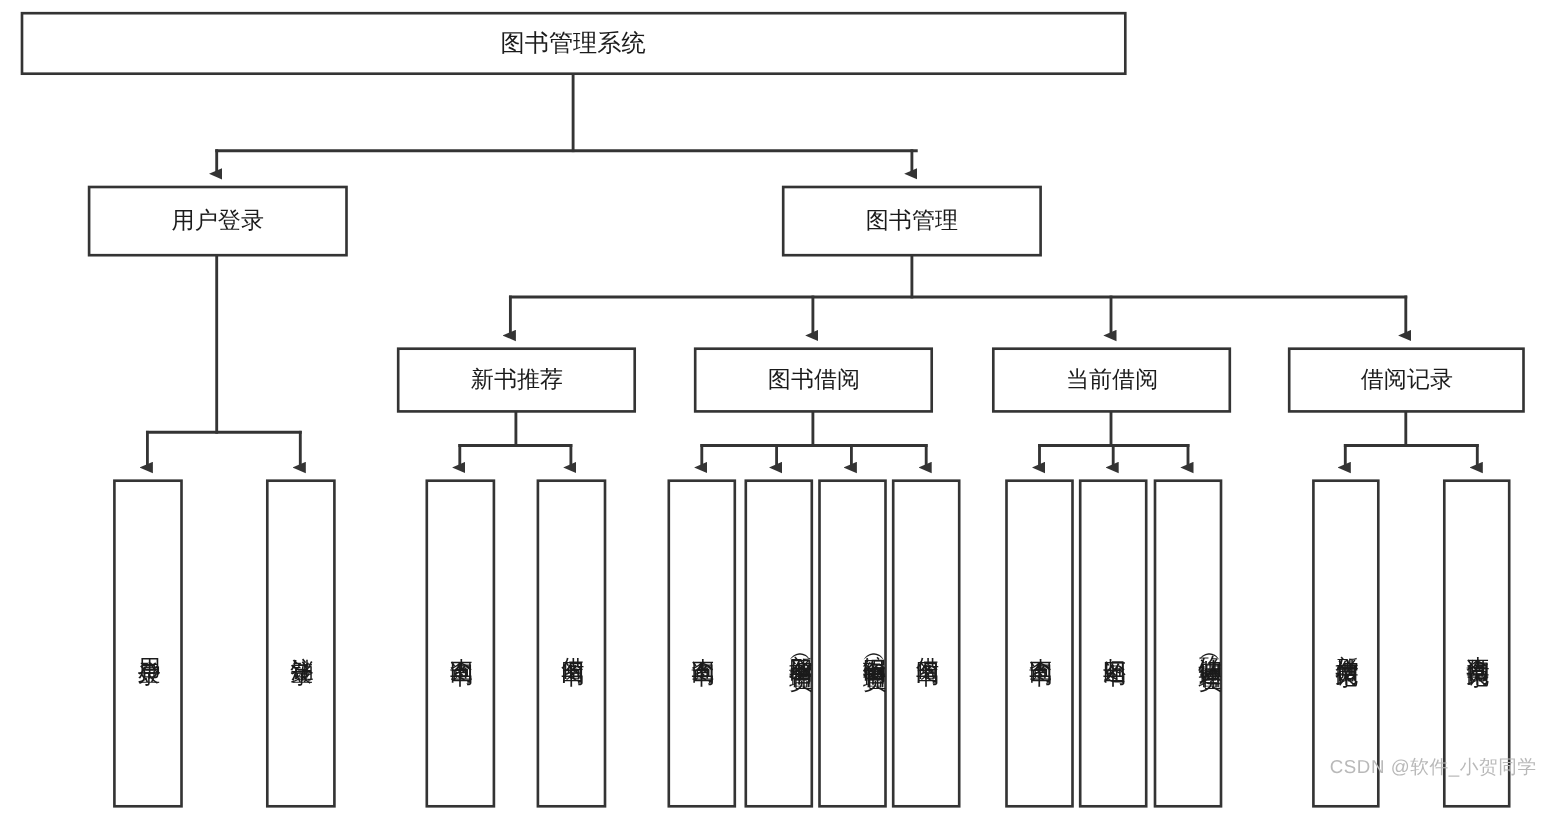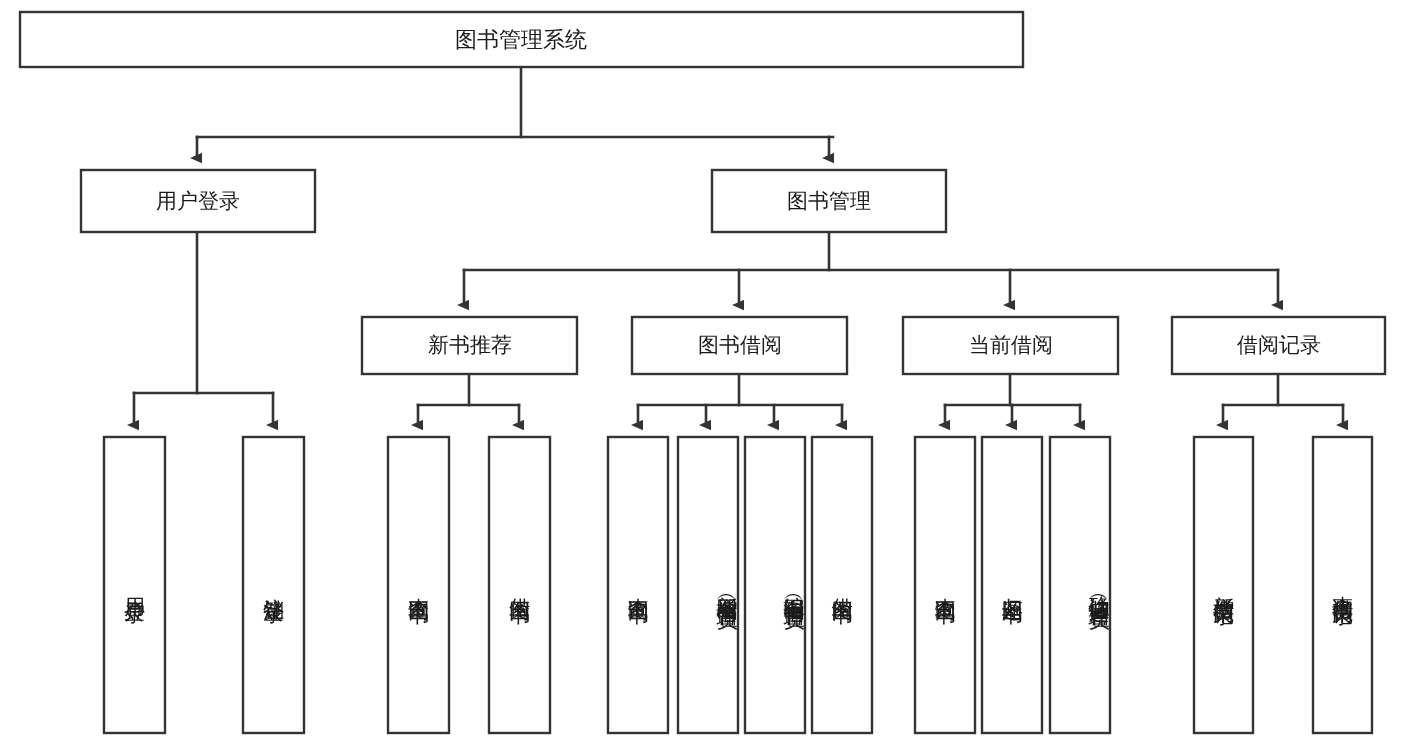--- a/index.html
+++ b/index.html
@@ -206,13 +206,14 @@
   <div class="leaf-label" style="left:745px; top:437px; width:60px; height:296px; display:flex; align-items:flex-start; justify-content:center; padding-top:6px; box-sizing:border-box;">编辑图书（管理员）</div>
   <div class="leaf-label" style="left:812px; top:437px; width:60px; height:296px; display:flex; align-items:center; justify-content:center;">借阅图书</div>
 
   <div class="leaf-label" style="left:915px; top:437px; width:60px; height:296px; display:flex; align-items:center; justify-content:center;">查询图书</div>
   <div class="leaf-label" style="left:982px; top:437px; width:60px; height:296px; display:flex; align-items:center; justify-content:center;">归还图书</div>
   <div class="leaf-label" style="left:1050px; top:437px; width:60px; height:296px; display:flex; align-items:flex-start; justify-content:center; padding-top:6px; box-sizing:border-box;">确认归还（管理员）</div>
 
   <div class="leaf-label" style="left:1194px; top:437px; width:59px; height:296px; display:flex; align-items:center; justify-content:center;">新增借阅记录</div>
   <div class="leaf-label" style="left:1313px; top:437px; width:59px; height:296px; display:flex; align-items:center; justify-content:center;">查询借阅记录</div>
 
+  <div class="watermark">CSDN @软件_小贺同学</div>
 </div>
 
 </body></html>

